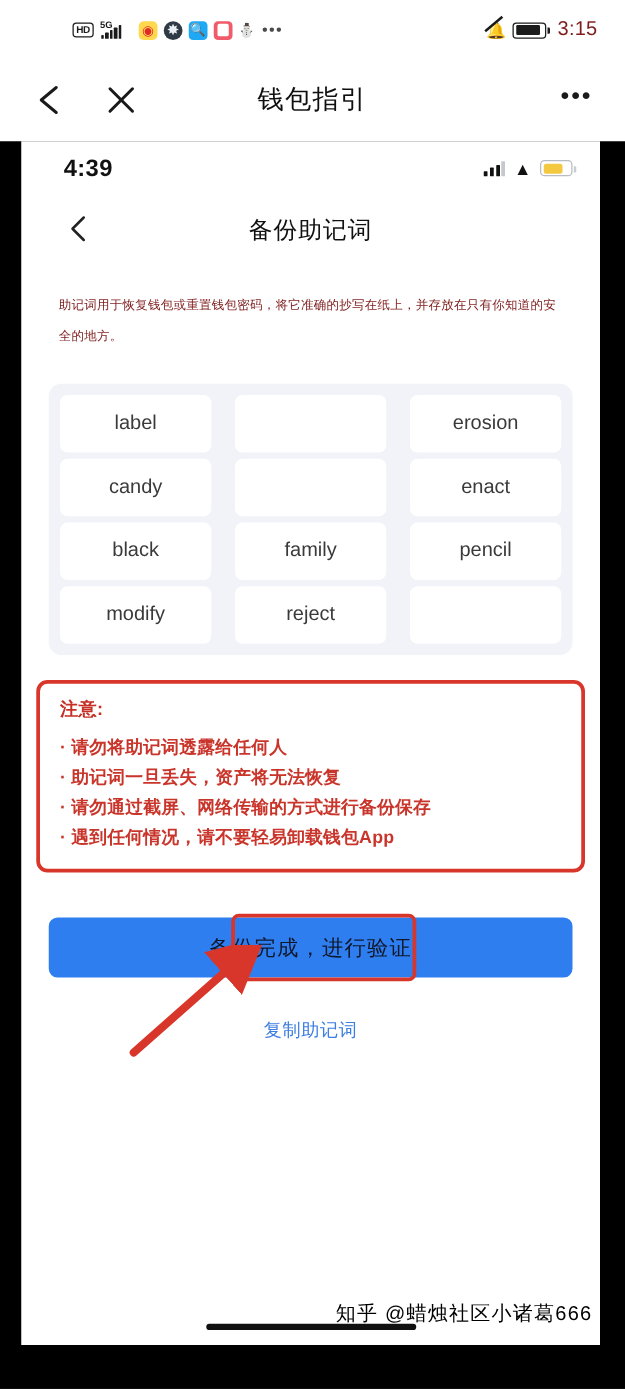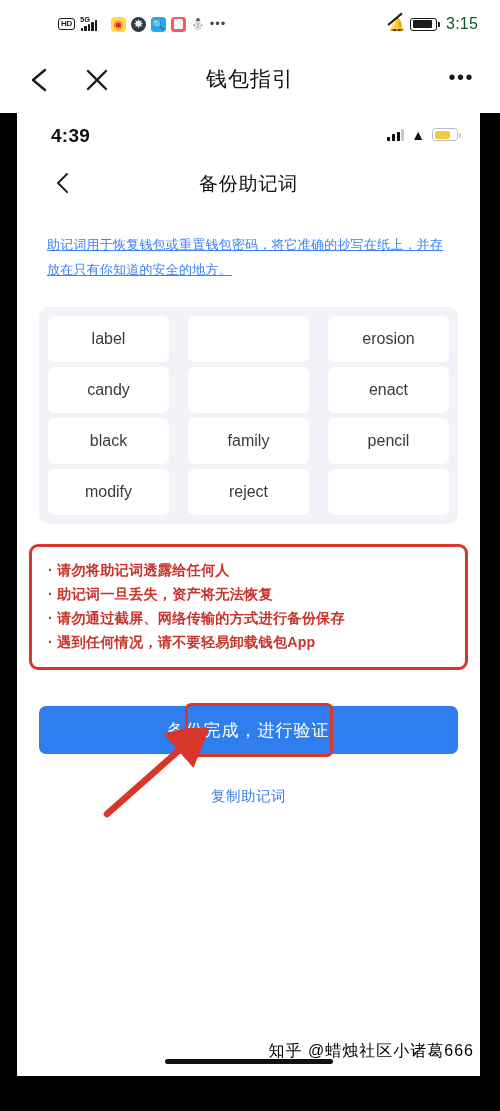--- a/index.html
+++ b/index.html
@@ -43,21 +43,21 @@
   .ic-dots { color:#4a4a4a; font-size:13px; letter-spacing:1px; line-height:8px; }
 
   .bell-mute { position:relative; width:14px; height:15px; color:#1b1b1b; font-size:13px; line-height:15px; }
   .bell-mute:after {
     content:""; position:absolute; left:-1px; top:7px; width:18px; height:1.6px;
     background:#1b1b1b; transform:rotate(-40deg); transform-origin:left center;
   }
   .batt { width:27px; height:13px; border:1.7px solid #1b1b1b; border-radius:3px; position:relative; }
   .batt:after { content:""; position:absolute; right:-4px; top:3.5px; width:2px; height:5px; background:#1b1b1b; border-radius:0 1px 1px 0; }
   .batt i { position:absolute; left:1.5px; top:1.5px; bottom:1.5px; width:19px; background:#1b1b1b; border-radius:1px; }
-  .otime { font-size:16px; color:#14532d; margin-left:2px; letter-spacing:0.2px; }
+  .otime { font-size:16px; color:#7f1d1d; margin-left:2px; letter-spacing:0.2px; }
 
   
   .onav { position:absolute; left:0; top:48px; width:500px; height:65px; }
   .onav-back { position:absolute; left:24px; top:15px; width:34px; height:34px; }
   .onav-close { position:absolute; left:80px; top:15px; width:34px; height:34px; }
   .onav-title {
     position:absolute; left:0; right:0; top:17px; text-align:center;
     font-size:21px; font-weight:normal; color:#0f0f0f; letter-spacing:1px;
   }
   .onav-more { position:absolute; right:26px; top:24px; color:#1a1a1a; font-size:20px; letter-spacing:1.5px; line-height:10px; }
@@ -80,22 +80,22 @@
   .i-wifi { font-size:14px; color:#111; line-height:12px; }
   .i-batt { width:26px; height:13px; border:1.6px solid #b9bcc2; border-radius:3.5px; position:relative; }
   .i-batt:after { content:""; position:absolute; right:-3.5px; top:3.5px; width:2px; height:5px; background:#c9ccd1; border-radius:0 1px 1px 0; }
   .i-batt i { position:absolute; left:1.5px; top:1.5px; bottom:1.5px; width:15px; background:#f5c842; border-radius:2px; }
 
   .inav { height:50px; position:relative; }
   .inav-back { position:absolute; left:32px; top:8px; width:30px; height:30px; }
   .inav-title { position:absolute; left:0; right:0; top:11px; text-align:center; font-size:19px; color:#111; letter-spacing:0.8px; }
 
   .idesc {
-    margin:22px 30px 0 30px; font-size:13px; line-height:25px;
-    color:#3b82f6; letter-spacing:0.2px;text-decoration:underline;
+    margin:22px 30px 0 30px; font-size:10px; line-height:25px;
+    color:#7f1d1d; letter-spacing:0.2px;
   }
 
   .grid-wrap {
     margin:25px 22px 0 22px; background:#f1f3f8; border-radius:10px;
     padding:9px; display:grid; grid-template-columns:repeat(3,1fr); gap:5px 19px;
   }
   .cell {
     background:#fff; border-radius:6px; height:46px;
     display:flex; align-items:center; justify-content:center;
     font-size:16px; color:#3a3a3a;
@@ -106,21 +106,21 @@
     margin:20px 12px 0 12px; border:3px solid #d9362b; border-radius:9px;
     padding:11px 16px 13px 16px;
   }
   .warn-title { font-size:14.5px; color:#c62f26; font-weight:bold; margin-bottom:9px; letter-spacing:0.3px; }
   .warn-li { font-size:14.2px; color:#c9352b; font-weight:bold; line-height:24px; letter-spacing:0.2px; }
 
   .cta-zone { position:relative; margin-top:36px; }
   .cta-btn {
     margin:0 22px; height:48px; background:#2f7ef0; border-radius:7px;
     display:flex; align-items:center; justify-content:center;
-    color:#ffffff; font-size:17px; letter-spacing:1px;
+    color:#0f172a; font-size:17px; letter-spacing:1px;
   }
   .cta-hl {
     position:absolute; left:168px; top:-3px; width:148px; height:54px;
     border:3.5px solid #d9362b; border-radius:6px; pointer-events:none;
   }
   .cta-link { margin-top:33px; text-align:center; font-size:14.5px; color:#3b7de0; letter-spacing:0.5px; }
 
   .arrow-svg { position:absolute; left:76px; top:22px; width:130px; height:92px; pointer-events:none; }
 
   .watermark {
@@ -223,20 +223,21 @@
       <div class="cell">enact</div>
       <div class="cell">black</div>
       <div class="cell">family</div>
       <div class="cell">pencil</div>
       <div class="cell">modify</div>
       <div class="cell">reject</div>
       <div class="cell empty"></div>
     </div>
 
     <div class="warn">
+      <div class="warn-title">注意:</div>
       <div class="warn-li">· 请勿将助记词透露给任何人</div>
       <div class="warn-li">· 助记词一旦丢失，资产将无法恢复</div>
       <div class="warn-li">· 请勿通过截屏、网络传输的方式进行备份保存</div>
       <div class="warn-li">· 遇到任何情况，请不要轻易卸载钱包App</div>
     </div>
 
     <div class="cta-zone">
       <div class="cta-btn">备份完成，进行验证</div>
       <div class="cta-hl"></div>
       <svg class="arrow-svg" viewBox="0 0 130 92">

